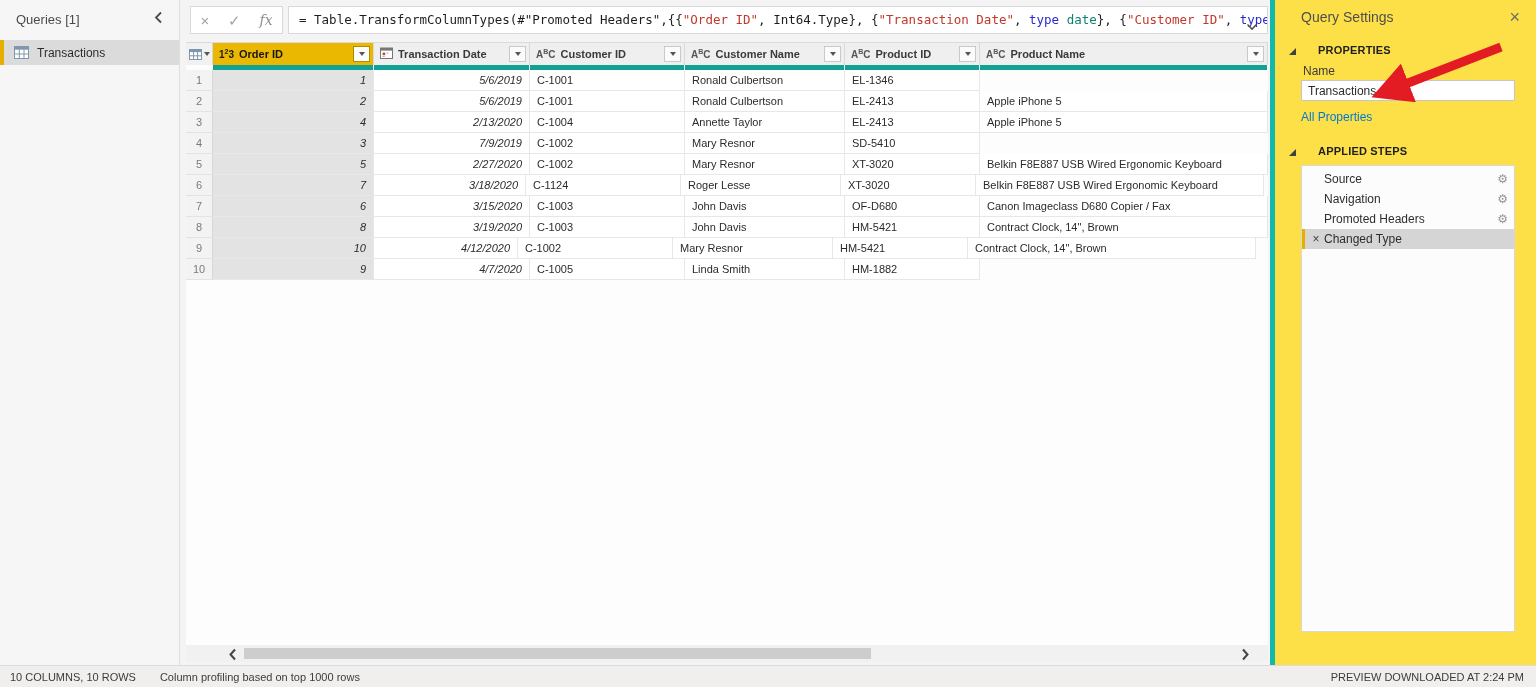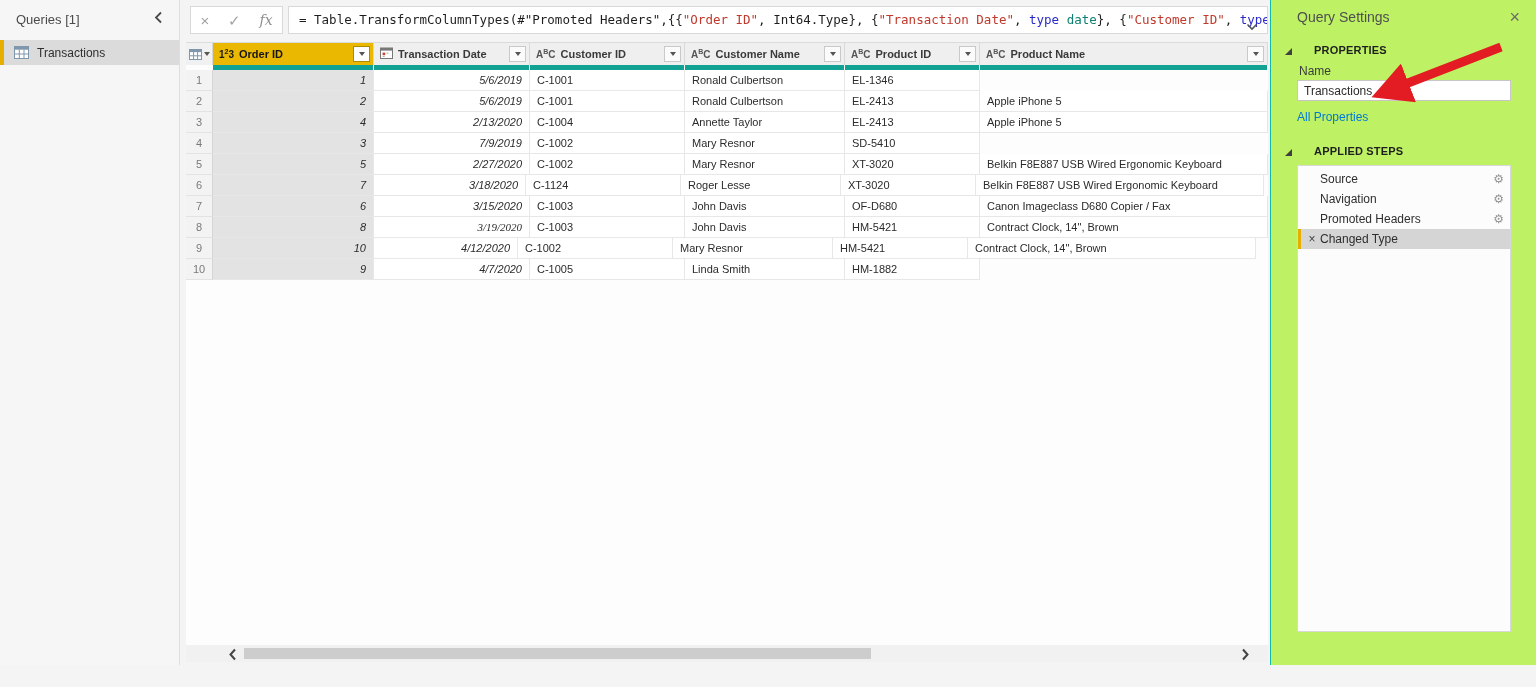--- a/index.html
+++ b/index.html
@@ -61,22 +61,22 @@
   .cell.rnum{text-align:right;font-style:italic;}
 
   
   .hscroll{position:absolute;left:186px;top:645px;width:1082px;height:17px;background:#F1F1F1;}
   .scroll-thumb{position:absolute;left:58px;top:3px;width:627px;height:11px;background:#CDCDCD;}
   .scroll-chev{position:absolute;top:2px;}
   .scroll-chev.left{left:42px;}
   .scroll-chev.right{right:18px;}
 
   
-  .settings{position:absolute;left:1270px;top:0;width:266px;height:665px;background:#bef264;
-            border-left:1px solid #14b8a6;box-sizing:border-box;font-size:12px;color:#3B3B3B;}
+  .settings{position:absolute;left:1270px;top:0;width:266px;height:665px;background:#fde047;
+            border-left:5px solid #14b8a6;box-sizing:border-box;font-size:12px;color:#3B3B3B;}
   .settings-header{display:flex;justify-content:space-between;align-items:flex-start;
                    padding:9px 16px 0 26px;font-size:14px;color:#4F4F4F;}
   .close-x{font-size:18px;color:#6A6A6A;line-height:16px;cursor:default;}
   .sec-header{position:absolute;left:14px;display:flex;align-items:flex-end;gap:22px;
               font-size:11px;font-weight:700;color:#1F1F1F;letter-spacing:.2px;}
   .tri{width:0;height:0;border-bottom:7px solid #404040;border-left:7px solid transparent;
        margin-bottom:1px;}
   .sec-props{top:44px;}
   .sec-steps{top:145px;}
   .name-label{position:absolute;left:28px;top:64px;}
@@ -272,21 +272,21 @@
           <div class="cell rnum selcol" style="width: 161px;">6</div>
           <div class="cell rnum" style="width: 156px;">3/15/2020</div>
           <div class="cell" style="width: 155px;">C-1003</div>
           <div class="cell" style="width: 160px;">John Davis</div>
           <div class="cell" style="width: 135px;">OF-D680</div>
           <div class="cell" style="width: 288px;">Canon Imageclass D680 Copier / Fax</div>
         </div>
         <div class="row">
           <div class="rownum">8</div>
           <div class="cell rnum selcol" style="width: 161px;">8</div>
-          <div class="cell rnum" style="width: 156px; font-family: Liberation Serif, serif;">3/19/2020</div>
+          <div class="cell rnum" style="width: 156px;">3/19/2020</div>
           <div class="cell" style="width: 155px;">C-1003</div>
           <div class="cell" style="width: 160px;">John Davis</div>
           <div class="cell" style="width: 135px;">HM-5421</div>
           <div class="cell" style="width: 288px;">Contract Clock, 14", Brown</div>
         </div>
         <div class="row">
           <div class="rownum">9</div>
           <div class="cell rnum selcol" style="width: 161px;">10</div>
           <div class="cell rnum" style="width: 144px;">4/12/2020</div>
           <div class="cell" style="width: 155px;">C-1002</div>
@@ -359,13 +359,18 @@
 
   <svg class="arrow-overlay" width="1536" height="687">
     <defs>
       <marker id="ah" markerWidth="4.6" markerHeight="4.6" refX="2.2" refY="2.3" orient="auto" markerUnits="strokeWidth">
         <path d="M0,0 L4.4,2.3 L0,4.6 z" fill="#E31B23"></path>
       </marker>
     </defs>
     <line x1="1501" y1="47" x2="1390" y2="90" stroke="#E31B23" stroke-width="9" marker-end="url(#ah)"></line>
   </svg>
 
+  <footer class="statusbar">
+    <span class="s1">10 COLUMNS, 10 ROWS</span>
+    <span class="s2">Column profiling based on top 1000 rows</span>
+    <span class="s3">PREVIEW DOWNLOADED AT 2:24 PM</span>
+  </footer>
 </div>
 
 </body></html>

